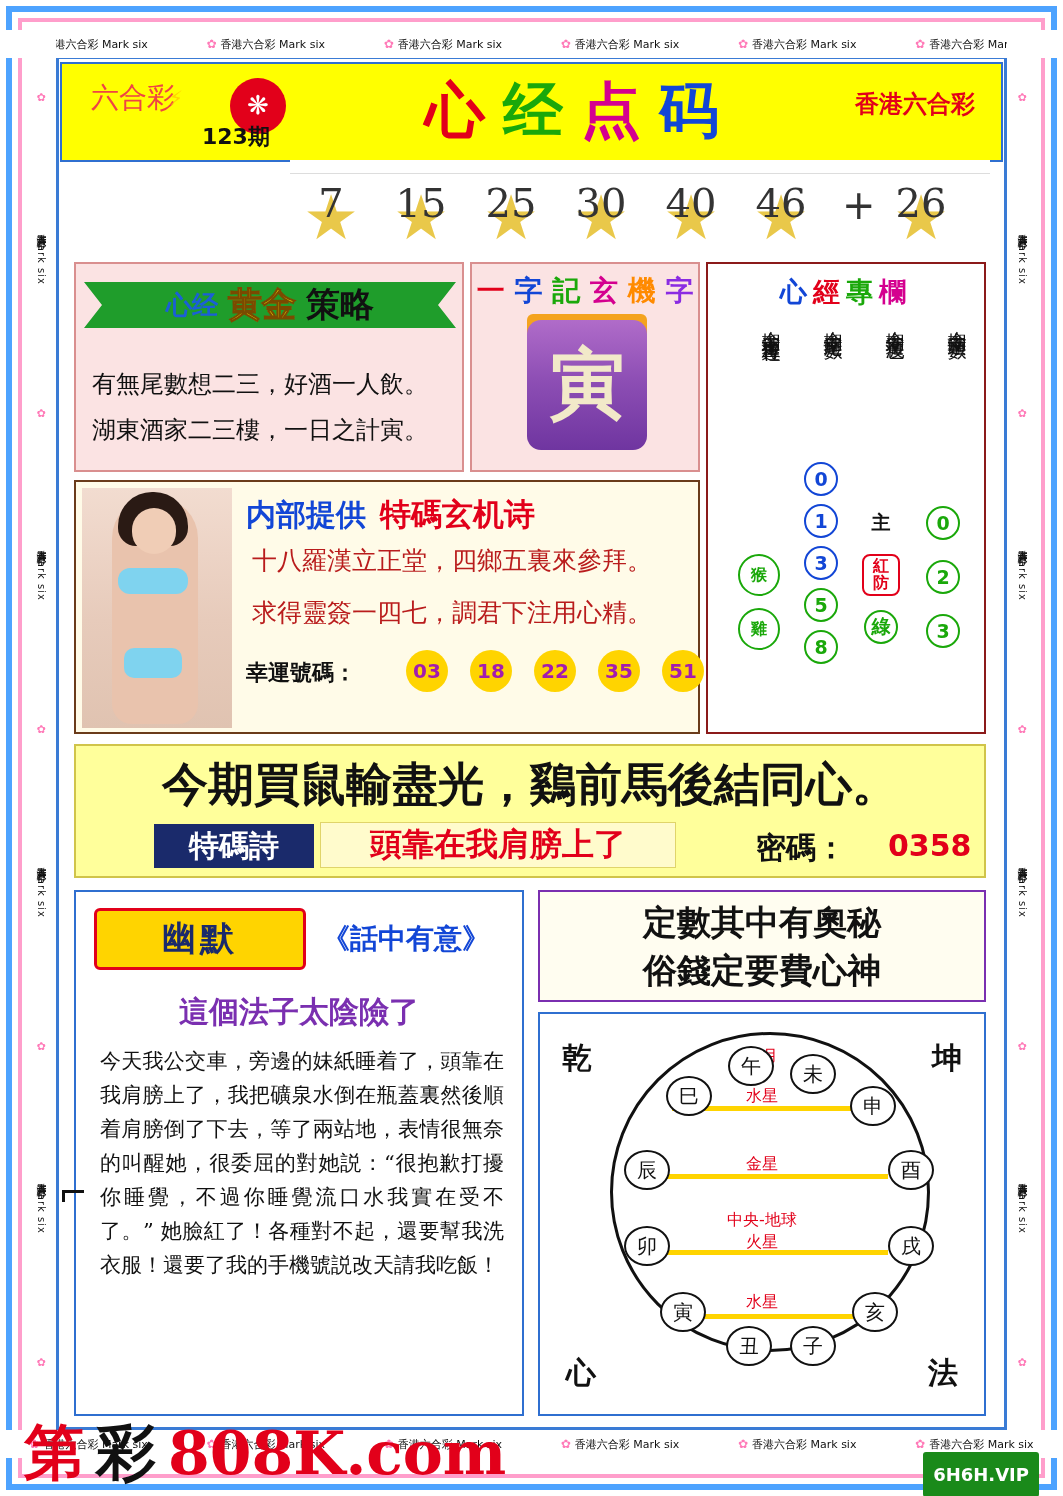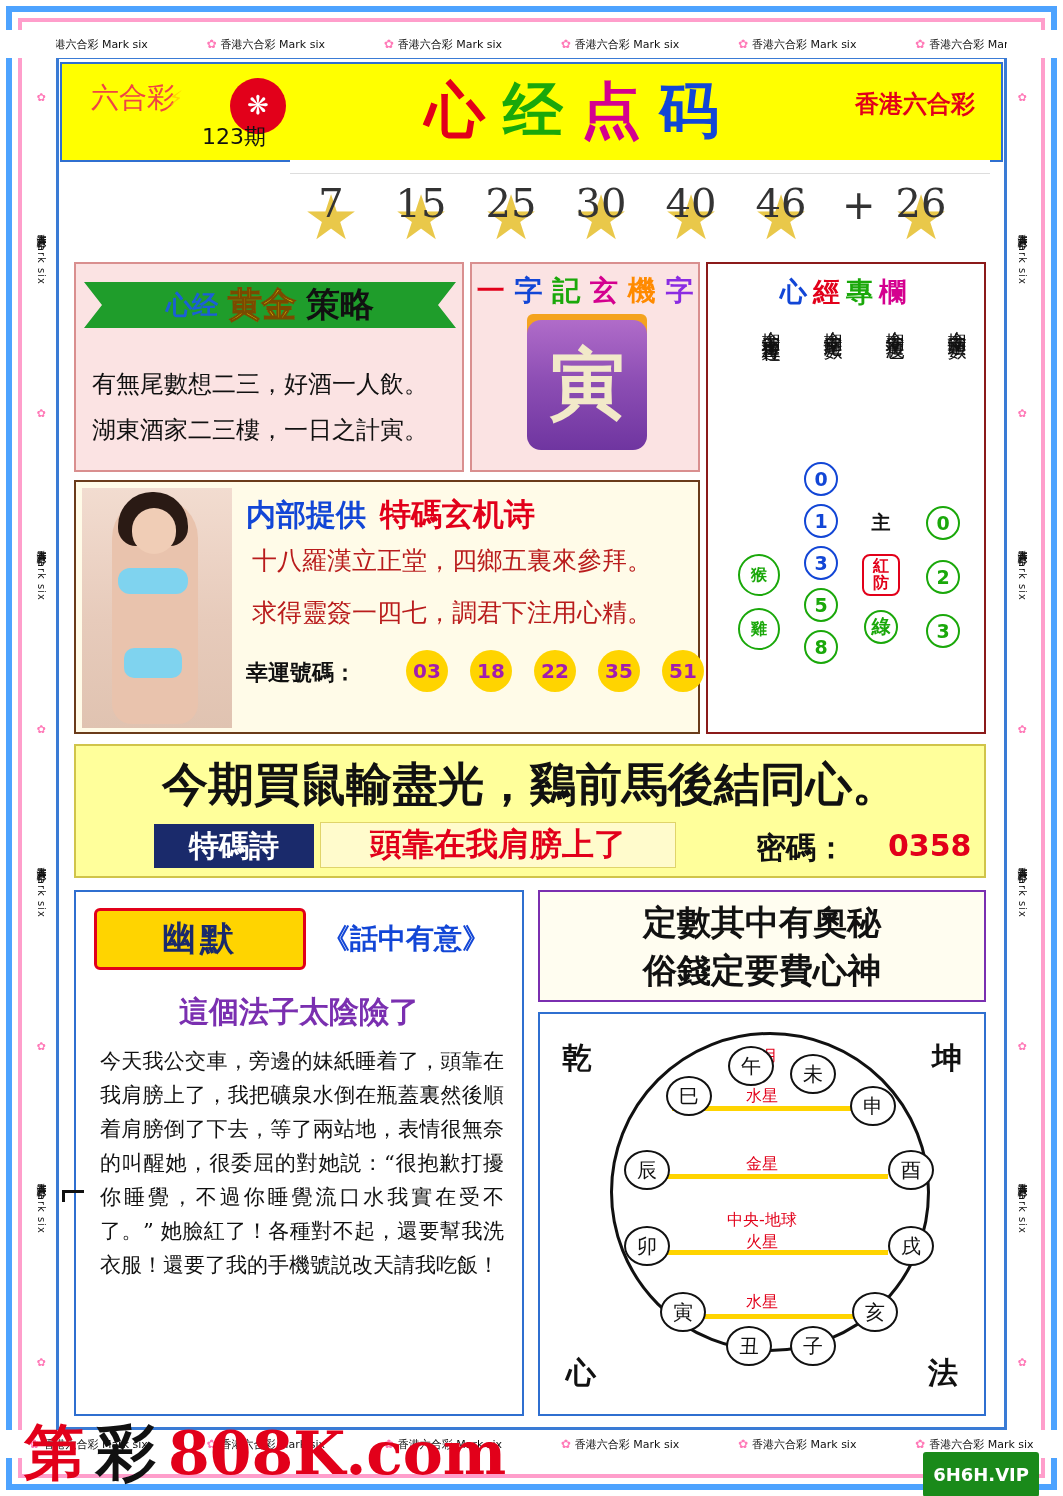--- a/index.html
+++ b/index.html
@@ -69,21 +69,21 @@
   .logo-text {
     font-size:28px; font-weight:normal; color:#ef4444;
     font-family:"DejaVu Sans","Liberation Sans",sans-serif;
   }
   .bolt { color:#ffd400; font-size:20px; margin-left:-6px; }
   .white-plate {
     position:absolute; background:#fff;
   }
   .issue {
     position:absolute; left:140px; top:58px;
-    font-size:22px; font-weight:normal; color:#111;
+    font-size:22px; font-weight:bold; color:#111;
   }
   .bauhinia {
     position:absolute; left:168px; top:14px; width:56px; height:56px;
     border-radius:50%; background:#e2001a;
     display:flex; align-items:center; justify-content:center;
     color:#fff; font-size:11px; line-height:1.05; text-align:center;
   }
   .bauhinia .pet { font-size:26px; color:#fff; }
   .title-main {
     position:absolute; left:270px; top:10px; width:480px; height:74px;

